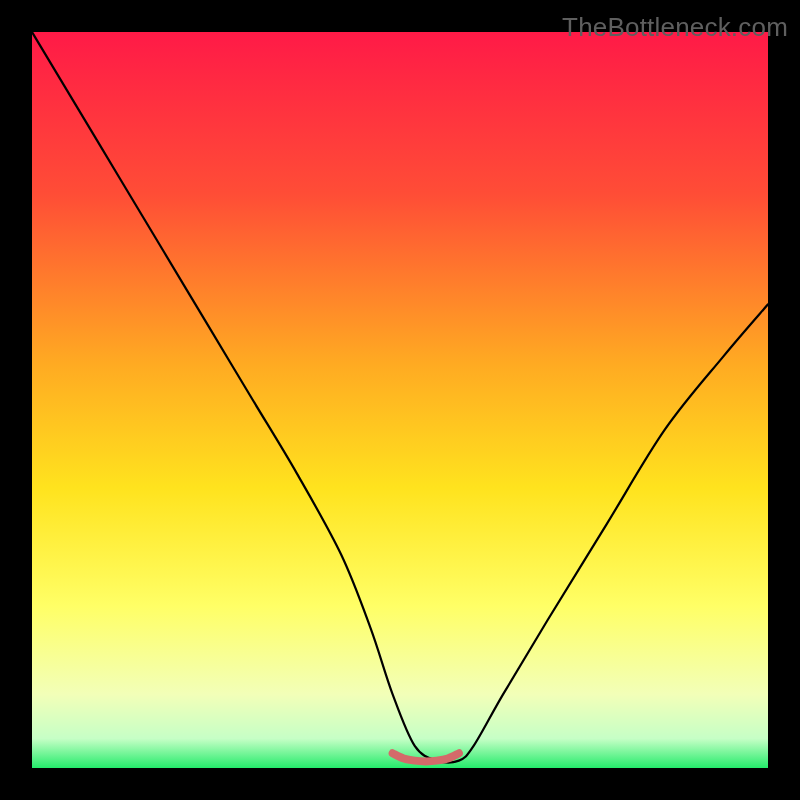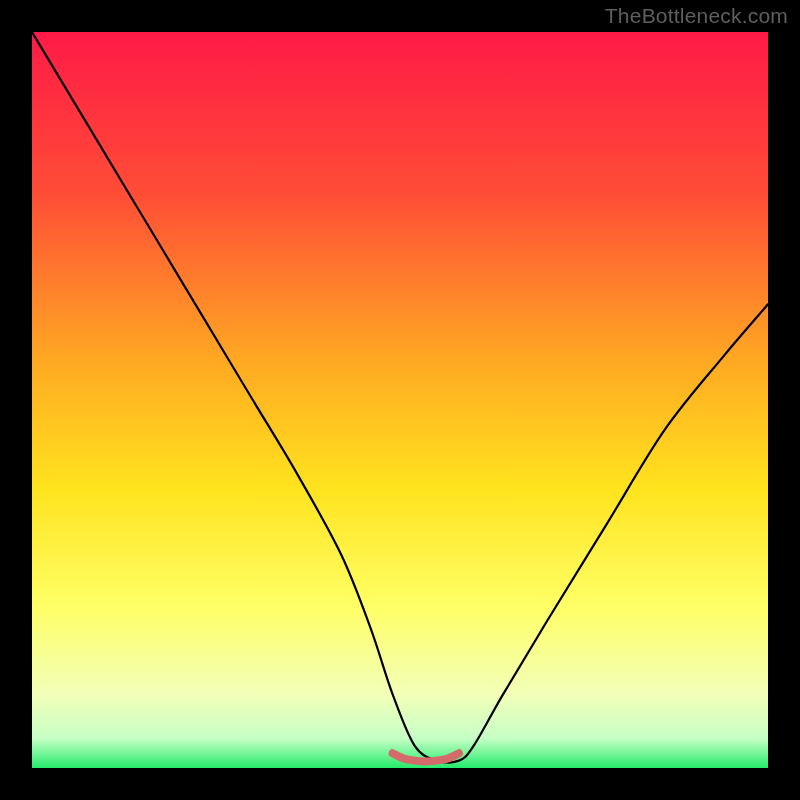--- a/index.html
+++ b/index.html
@@ -12,24 +12,24 @@
     font-family: Arial, Helvetica, sans-serif;
   }
   .frame {
     position: relative;
     width: 800px;
     height: 800px;
     background: #000;
   }
   .watermark {
     position: absolute;
-    top: 4px;
+    top: 12px;
     right: 12px;
     color: #5f5f5f;
-    font-size: 21px;
+    font-size: 26px;
     font-weight: 500;
     letter-spacing: 0.2px;
     z-index: 10;
   }
   .plot-area {
     position: absolute;
     left: 32px;
     top: 32px;
     width: 736px;
     height: 736px;

